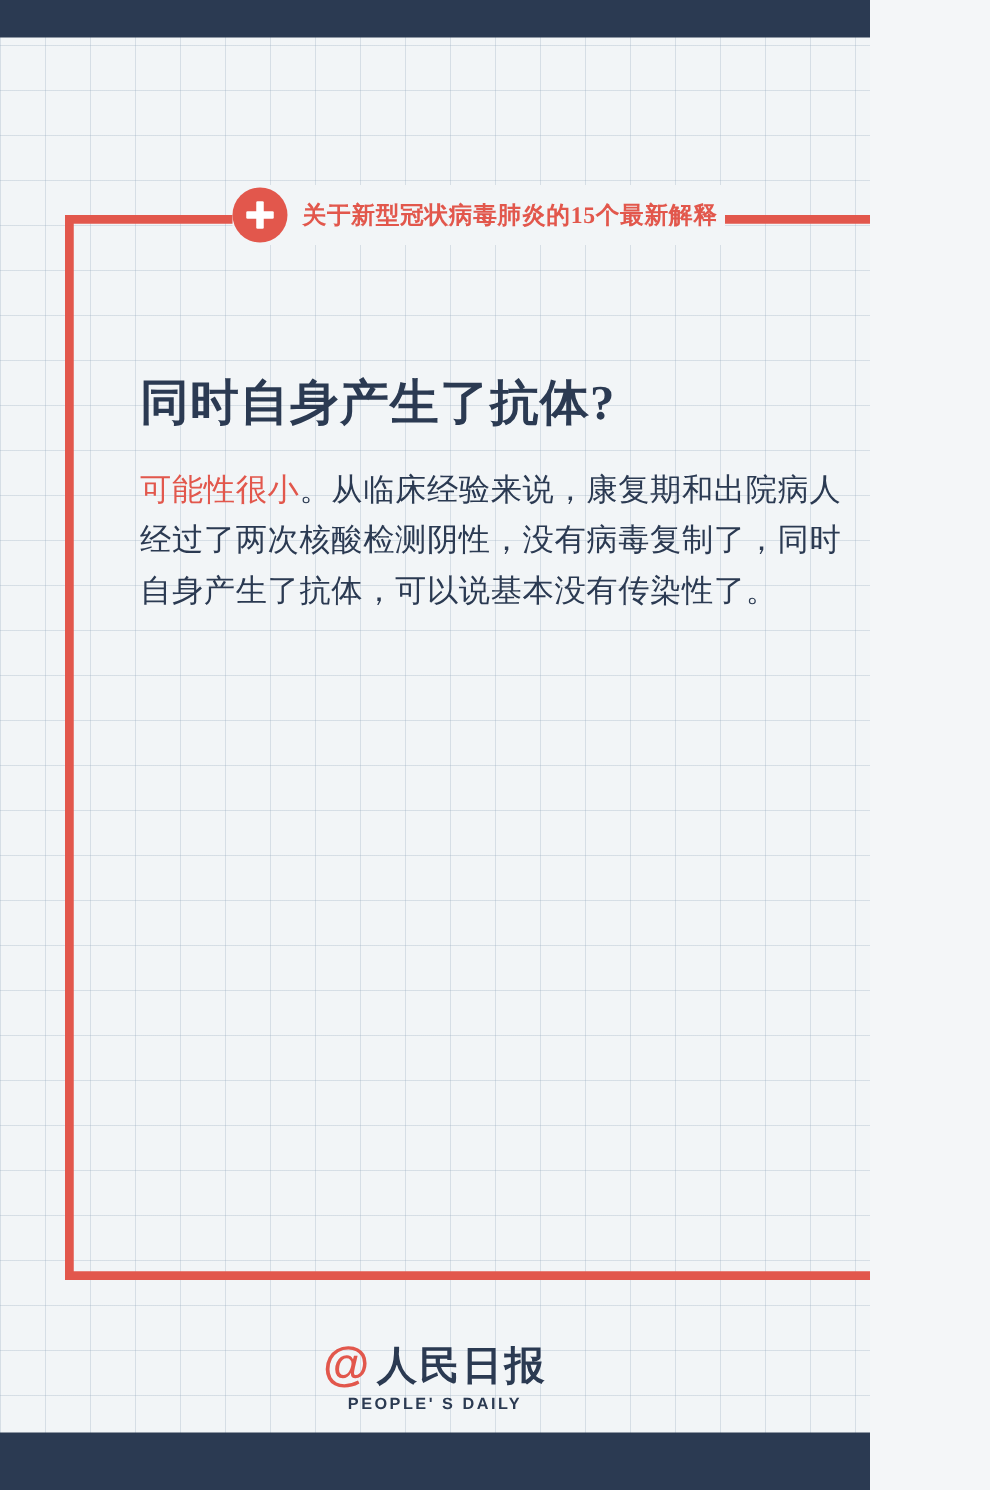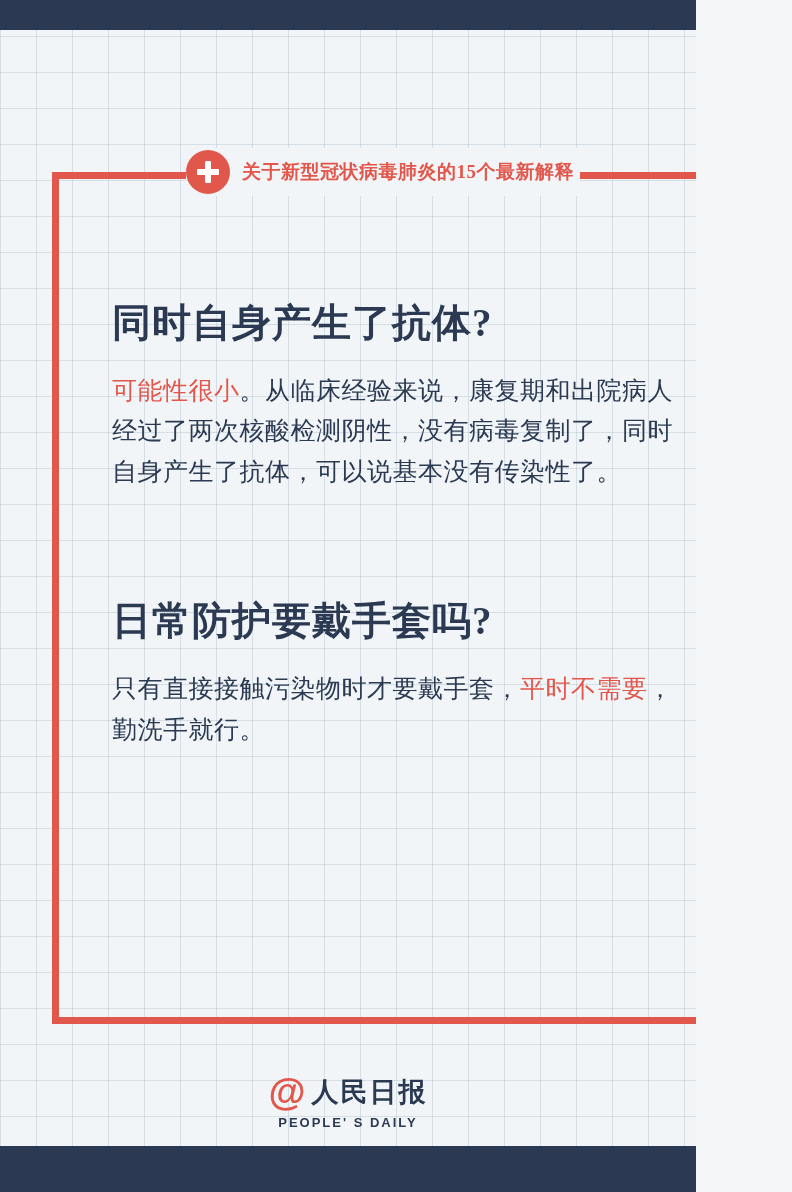--- a/index.html
+++ b/index.html
@@ -111,21 +111,21 @@
     margin: 0 0 26px 0;
     line-height: 1.2;
     font-family: "Liberation Serif", "DejaVu Serif", serif;
   }
   .a-text {
     color: #2b3a52;
     font-size: 25px;
     line-height: 1.62;
     letter-spacing: 0.5px;
     margin: 0;
-    font-family: Liberation Mono, monospace;
+    font-family: Liberation Serif, serif;
   }
   .hl {
     color: #e2574c;
   }
   .spacer-2 {
     height: 40px;
   }
   .logo {
     position: absolute;
     left: 0;
@@ -142,21 +142,21 @@
   }
   .logo-at {
     font-size: 38px;
     color: #e2574c;
     font-weight: bold;
     line-height: 1;
     margin-right: 6px;
     font-family: "Liberation Sans", sans-serif;
   }
   .logo-cn {
-    font-size: 27px;
+    font-size: 32px;
     color: #2b3a52;
     font-weight: bold;
     letter-spacing: 2px;
     line-height: 1;
     font-family: "Liberation Serif", "DejaVu Serif", serif;
   }
   .logo-en {
     margin-top: 4px;
     font-size: 13px;
     color: #2b3a52;
@@ -181,24 +181,20 @@
 
   <div class="content">
 
     <div class="qa-block">
       <h2 class="q-title">同时自身产生了抗体?</h2>
       <p class="a-text"><span class="hl">可能性很小</span><span>。从临床经验来说，康复期和出院病人经过了两次核酸检测阴性，没有病毒复制了，同时自身产生了抗体，可以说基本没有传染性了。</span></p>
     </div>
 
     <div class="spacer-2"></div>
 
-    <div class="qa-block">
-      <h2 class="q-title">日常防护要戴手套吗?</h2>
-      <p class="a-text"><span>只有直接接触污染物时才要戴手套，</span><span class="hl">平时不需要</span><span>，勤洗手就行。</span></p>
-    </div>
 
   </div>
 
   <div class="logo">
     <div class="logo-row">
       <span class="logo-at">@</span>
       <span class="logo-cn">人民日报</span>
     </div>
     <div class="logo-en">PEOPLE' S DAILY</div>
   </div>

